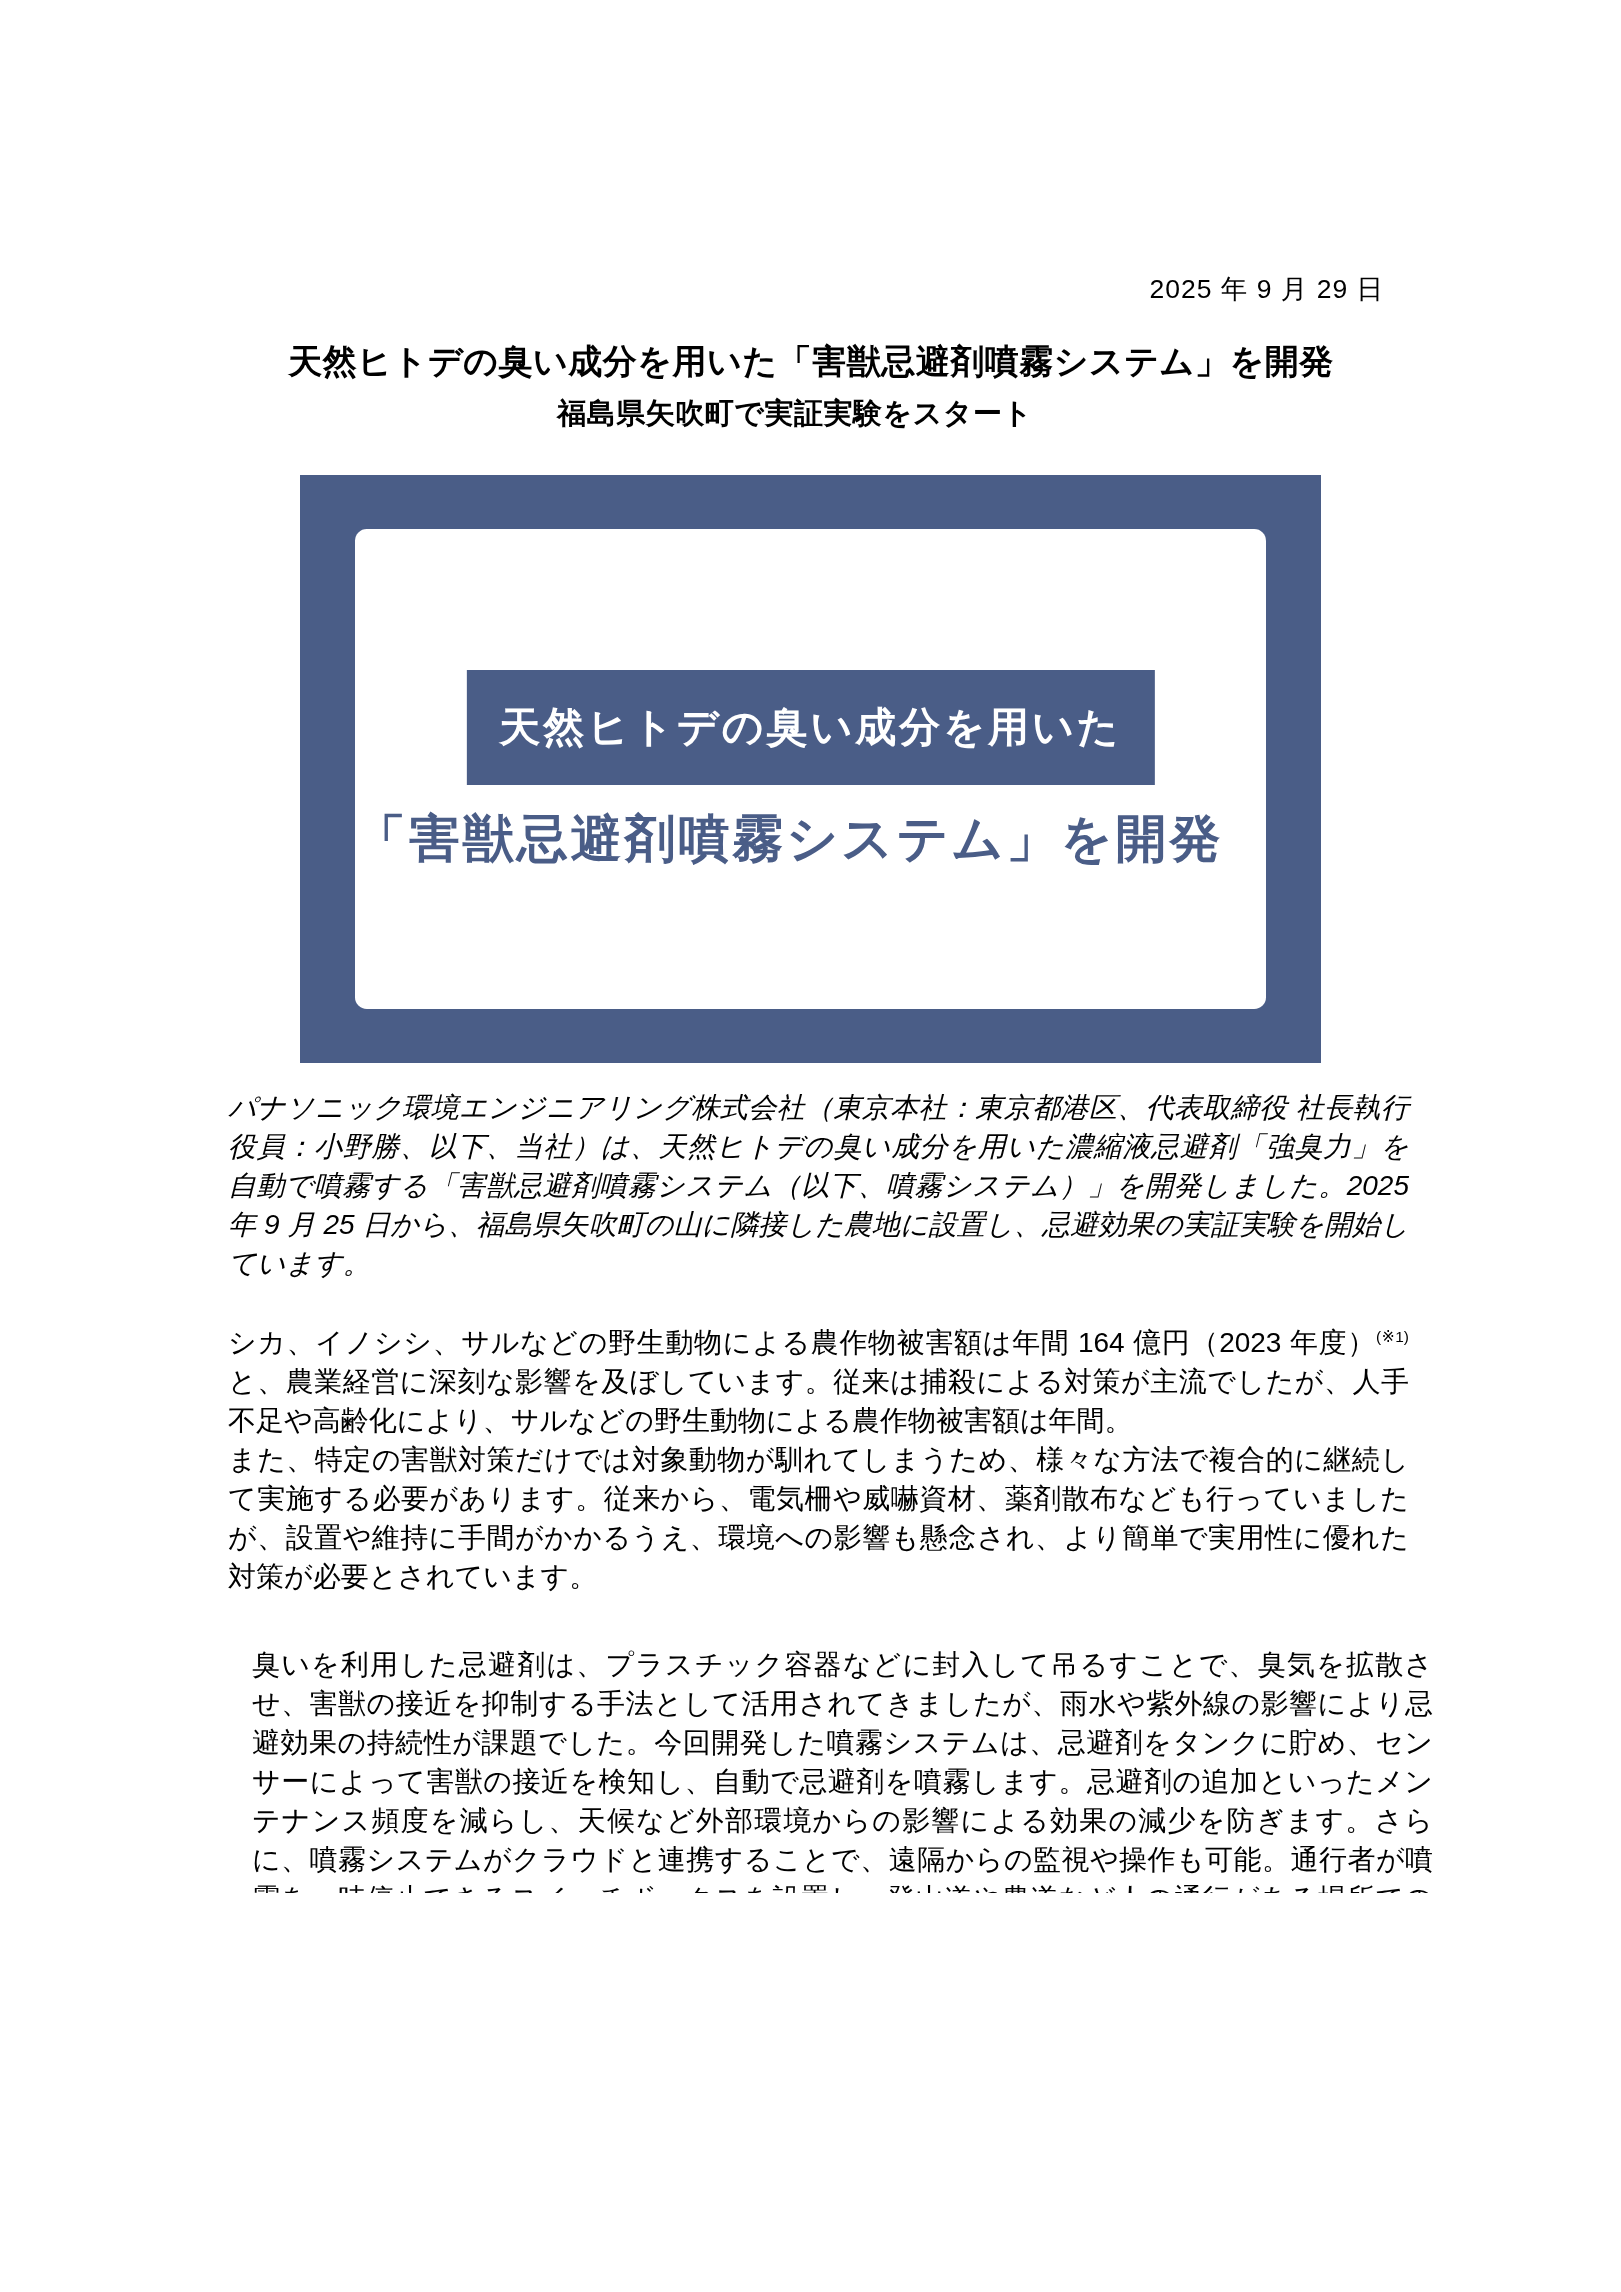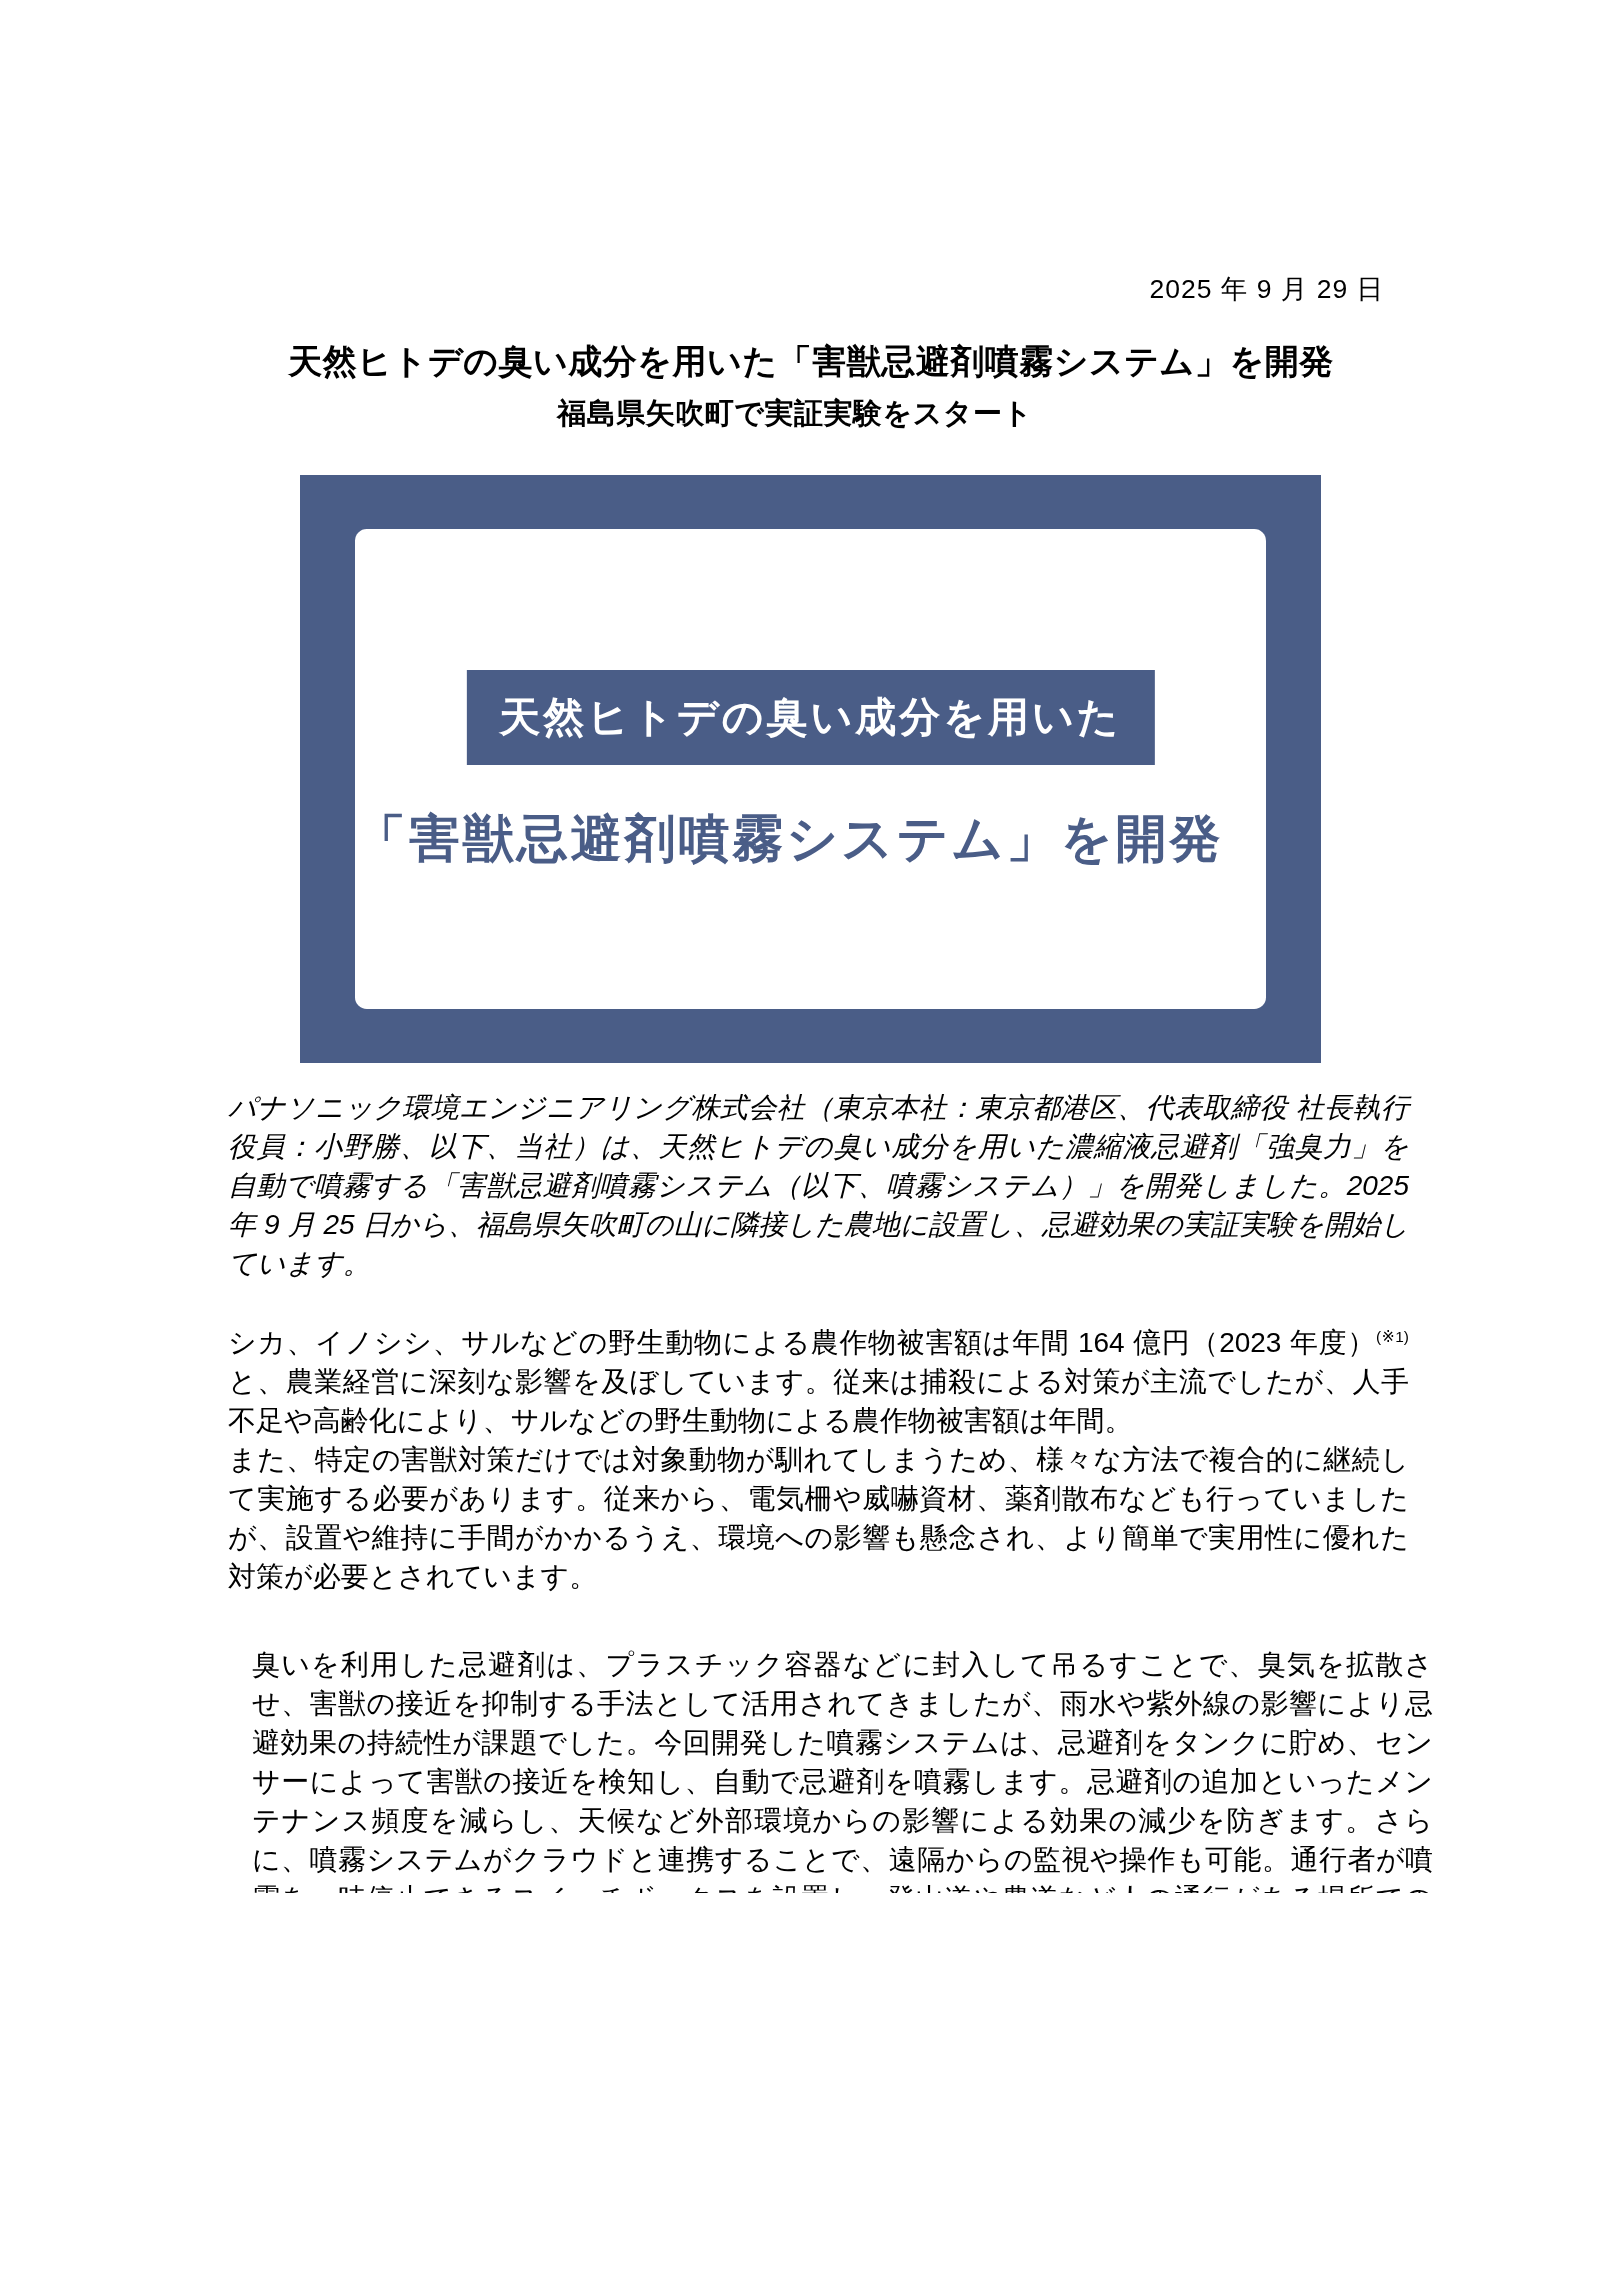--- a/index.html
+++ b/index.html
@@ -64,21 +64,21 @@
   .banner-band{
     position:absolute;
     top:141px;
     left:50%;
     transform:translateX(-50%);
     background:var(--accent,#4a5d87);
     color:#ffffff;
     font-size:41px;
     font-weight:bold;
     letter-spacing:2.9px;
-    padding:20px 33px;
+    padding:30px 33px;
     white-space:nowrap;
   }
   .banner-headline{
     position:absolute;
     top:276px;
     left:0;
     width:100%;
     text-align:left;
     color:var(--accent,#4a5d87);
     font-size:51px;

